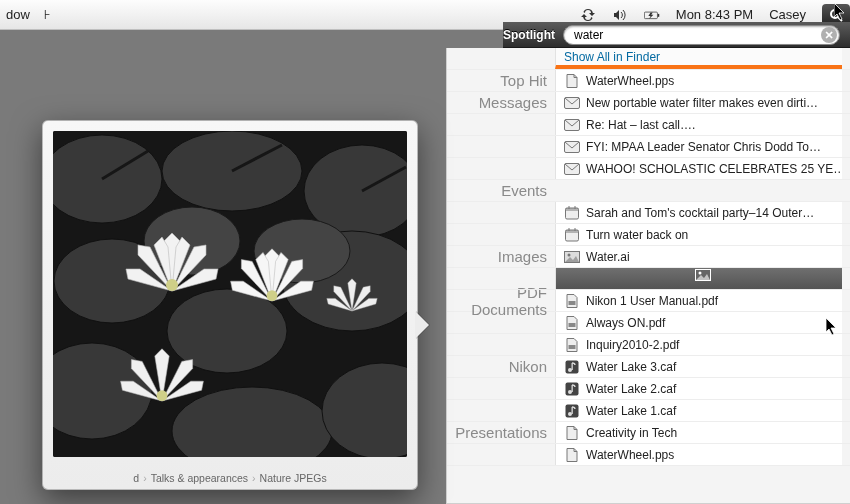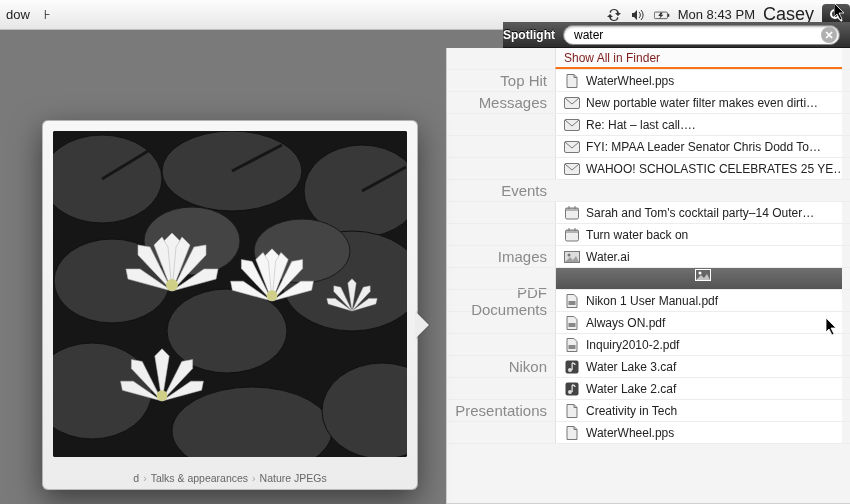--- a/index.html
+++ b/index.html
@@ -17,23 +17,23 @@
   .menubar {
     position: absolute; top: 0; left: 0; right: 0; height: 30px;
     background: linear-gradient(#fdfdfd, #e6e6e6);
     border-bottom: 1px solid #bfbfbf;
     display: flex; align-items: center;
     padding: 4px 6px;
     font-size: 13px;
   }
   .menubar .left { display: flex; gap: 14px; }
   .menubar .spacer { flex: 1; }
-  .menubar .right { display: flex; align-items: center; gap: 8px; }
+  .menubar .right { display: flex; align-items: center; gap: 16px; }
   .menubar .right .clock { font-size: 13px; }
-  .menubar .right .user { font-size: 18px; }
+  .menubar .right .user { font-size: 13px; }
   .status-icon { width: 16px; height: 14px; display: inline-block; }
   .spotlight-corner {
     width: 28px; height: 22px;
     background: linear-gradient(#555, #222);
     display: flex; align-items: center; justify-content: center;
     border-top-right-radius: 4px;
     border-top-left-radius: 4px;
     margin-right: -6px;
   }
   .spotlight-corner svg { filter: brightness(1.6); }
@@ -120,22 +120,22 @@
   .row.selected .cell {
     background: linear-gradient(#6f6f6f, #545454);
     color: #fff; font-weight: bold;
     text-shadow: 0 -1px 0 rgba(0,0,0,.4);
     flex-direction: column;
   }
   .row.selected { position: relative; }
   .row.show-all .cell {
     background: #fbfbfb;
     font-size: 12px;
-    color: #7f1d1d;
-    border-bottom: 2px solid #f97316;
+    color: #0369a1;
+    border-bottom: 4px solid #f97316;
   }
   .file-ico { width: 16px; height: 14px; flex-shrink: 0; display:inline-flex; align-items:center; justify-content:center; }
 
   
   .popover {
     position: absolute;
     top: 120px; left: 42px;
     width: 376px; height: 370px;
     background: linear-gradient(#f7f7f7, #ececec);
     border: 1px solid rgba(0,0,0,.25);
@@ -401,20 +401,34 @@
       <div class="cell">
         <span class="file-ico">
           <svg width="14" height="14" viewBox="0 0 14 14">
             <rect x="0.5" y="0.5" width="13" height="13" rx="2" fill="#444"></rect>
             <circle cx="5" cy="10" r="2" fill="#ddd"></circle>
             <rect x="6.5" y="3" width="1.3" height="7" fill="#ddd"></rect>
             <path d="M7 3 q3 0 3 2" stroke="#ddd" fill="none" stroke-width="1.3"></path>
           </svg>
         </span>
         <span>Water Lake 2.caf</span>
+      </div>
+    </div>
+    <div class="row">
+      <div class="cat"></div>
+      <div class="cell">
+        <span class="file-ico">
+          <svg width="14" height="14" viewBox="0 0 14 14">
+            <rect x="0.5" y="0.5" width="13" height="13" rx="2" fill="#444"></rect>
+            <circle cx="5" cy="10" r="2" fill="#ddd"></circle>
+            <rect x="6.5" y="3" width="1.3" height="7" fill="#ddd"></rect>
+            <path d="M7 3 q3 0 3 2" stroke="#ddd" fill="none" stroke-width="1.3"></path>
+          </svg>
+        </span>
+        <span>Water Lake 1.caf</span>
       </div>
     </div>
     <div class="row">
       <div class="cat">Presentations</div>
       <div class="cell">
         <span class="file-ico">
           <svg width="12" height="14" viewBox="0 0 12 14">
             <path d="M1 0.5 h7 l3 3 v10 h-10 z" fill="#eee" stroke="#777"></path>
             <path d="M8 0.5 v3 h3" fill="none" stroke="#777"></path>
           </svg>

